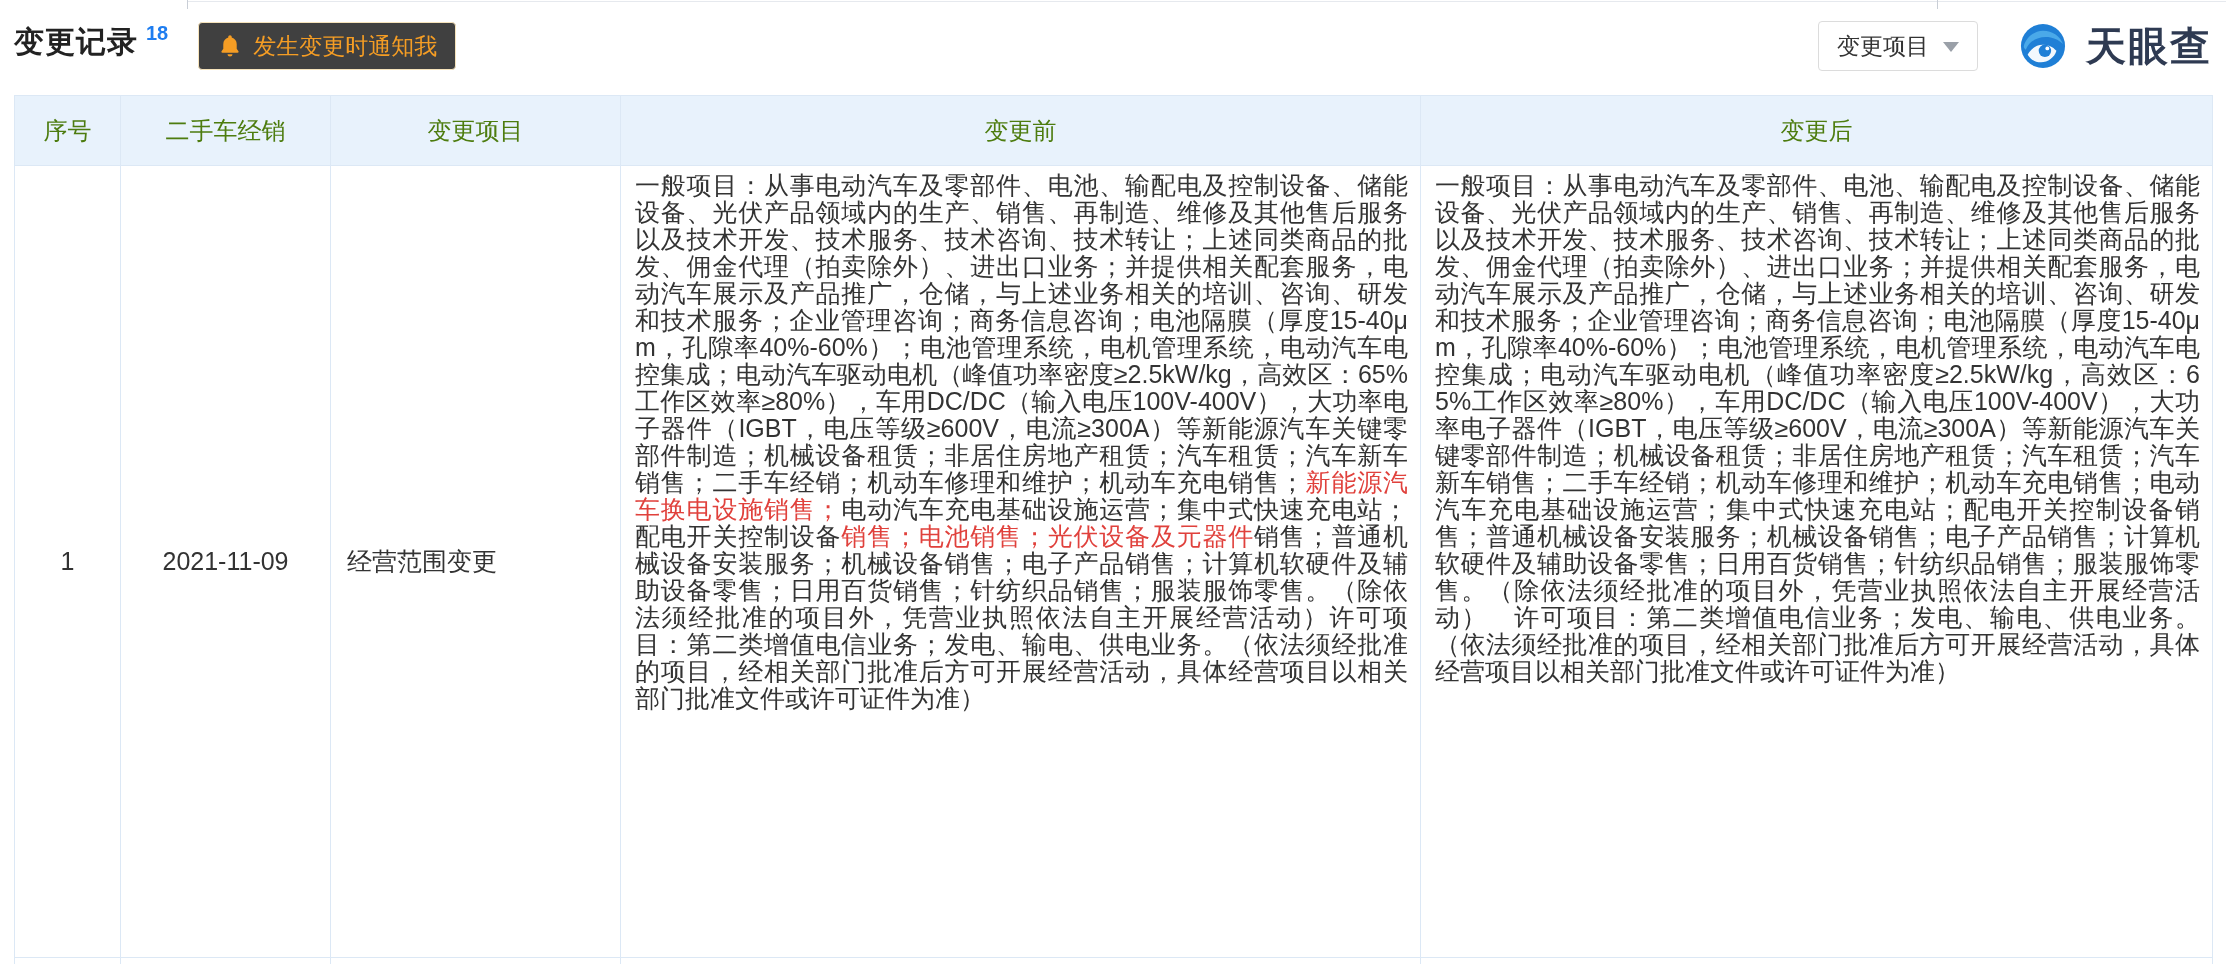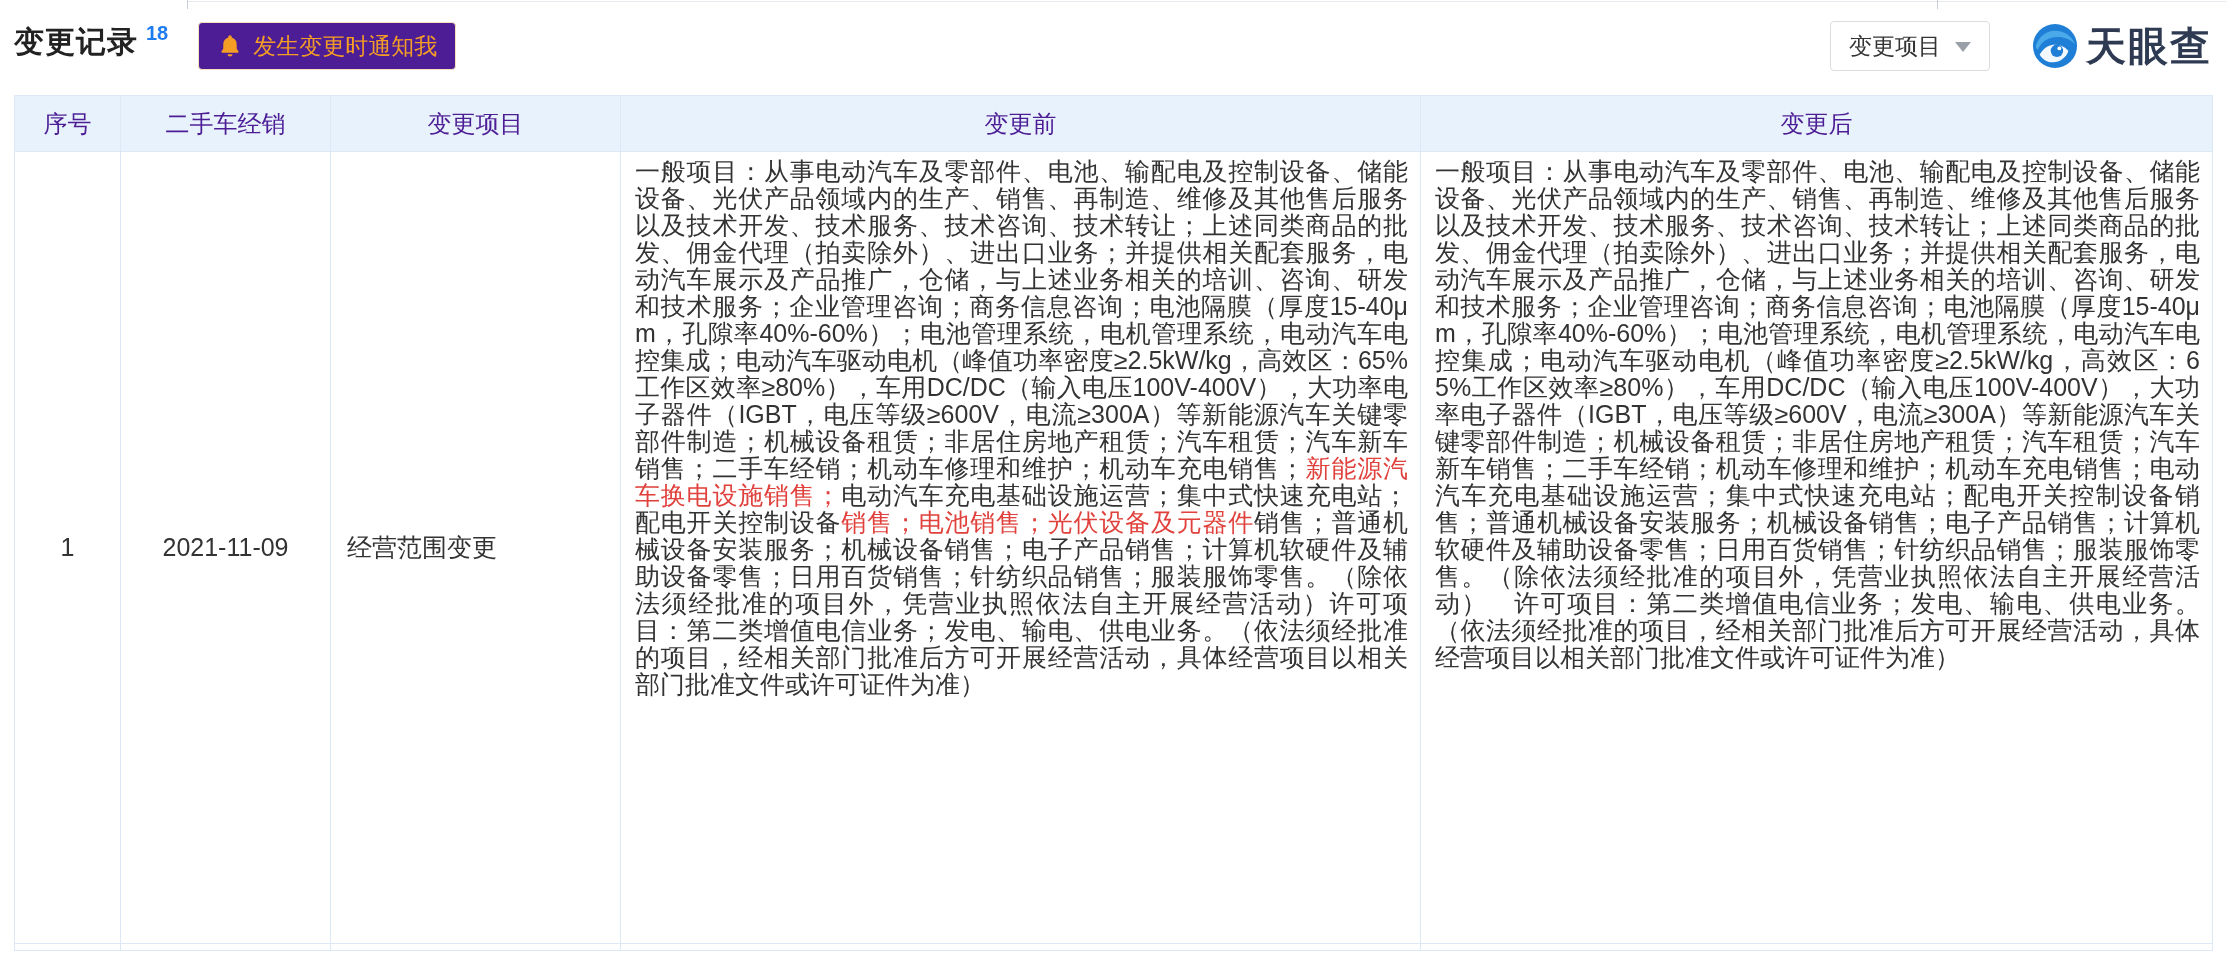--- a/index.html
+++ b/index.html
@@ -19,51 +19,51 @@
   
   .header{
     position:absolute; top:14px; left:14px; right:14px; height:64px;
     display:flex; align-items:center; justify-content:space-between;
   }
   .header-left{ display:flex; align-items:flex-start; }
   .page-title{ font-size:30px; font-weight:700; color:#222; letter-spacing:1px; }
   .record-count{ font-size:20px; font-weight:700; color:var(--accent,#1e7df0); margin-left:8px; }
   .notify-btn{
     margin-left:30px; display:flex; align-items:center; gap:10px;
-    background:#4c1d95; border:1px solid #f6e3bb; border-radius:4px;
+    background:#404040; border:1px solid #f6e3bb; border-radius:4px;
     height:48px; padding:0 18px; cursor:pointer;
     font-size:23px; color:var(--orange,#f59d24);
     font-family:inherit;
   }
   .notify-btn svg{ display:block; }
 
   .header-right{ display:flex; align-items:center; gap:42px; }
   .filter-btn{
     display:flex; align-items:center; justify-content:center; gap:14px;
     width:160px; height:50px; background:#fff; border:1px solid #dcdcdc; border-radius:4px;
     font-size:23px; color:#333; cursor:pointer; font-family:inherit;
   }
   .caret{
     width:0; height:0; border-left:8px solid transparent; border-right:8px solid transparent;
     border-top:10px solid #9aa0a8; margin-top:2px;
   }
-  .logo{ display:flex; align-items:center; gap:8px; }
+  .logo{ display:flex; align-items:center; gap:20px; }
   .logo svg{ display:block; }
   .logo-text{ font-size:40px; font-weight:700; color:#2e3a52; letter-spacing:2px; }
 
   
   table.records{
     position:absolute; top:95px; left:14px;
     width:2198px; border-collapse:collapse; table-layout:fixed;
     font-size:25px; color:#333;
   }
   .records th, .records td{ border:1px solid var(--border,#dce8f5); }
   .records thead th{
-    height:56px; background:var(--header-bg,#e8f2fc);
-    font-weight:400; font-size:24px; color:#4c1d95; text-align:center;
+    height:70px; background:var(--header-bg,#e8f2fc);
+    font-weight:400; font-size:24px; color:#4d7c0f; text-align:center;
   }
   .records tbody tr.main-row{ height:792px; background:#fff; }
   .records td.c-index{ text-align:center; vertical-align:middle; }
   .records td.c-date{ text-align:center; vertical-align:middle; }
   .records td.c-item{ text-align:left; vertical-align:middle; padding-left:16px; }
   .records td.c-text{
     vertical-align:top; padding:6px 12px 10px 14px;
   }
   .records td.c-text .rich{
     font-size:25px; line-height:27px; text-align:justify; text-justify:inter-ideograph;

